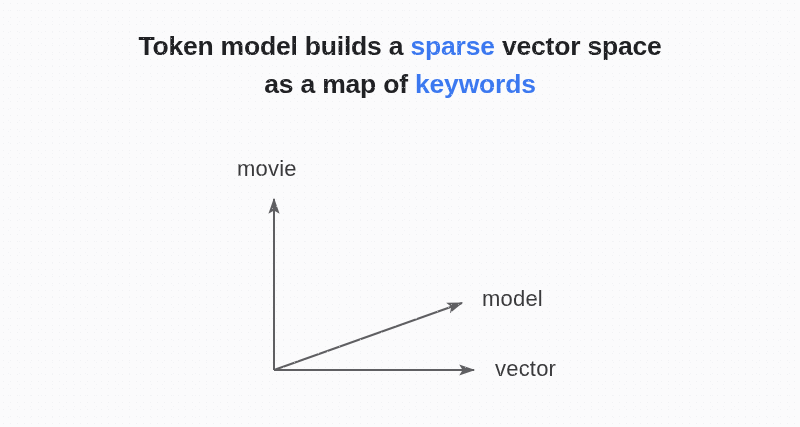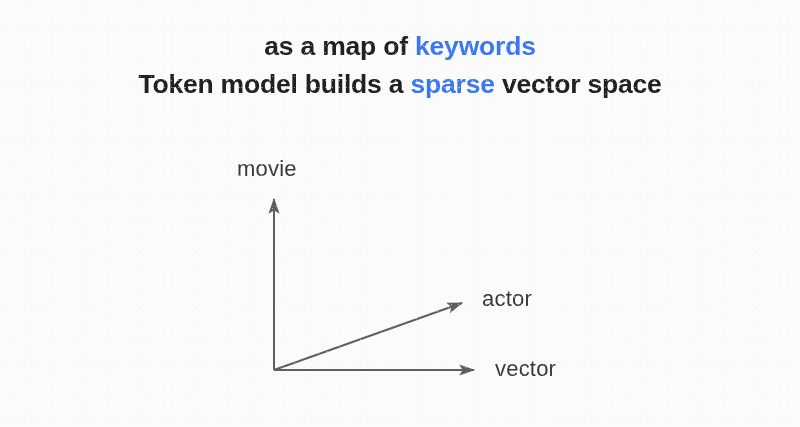--- a/index.html
+++ b/index.html
@@ -85,44 +85,44 @@
   #label-music { left: 470px; top: 286px; }
   #label-actor { left: 483px; top: 356px; }
 </style>
 </head>
 <body>
 
 <div id="slide">
 
   <div id="title-block">
     <div class="title-line">
-      <span>as a map of </span><span class="hl-blue">keywords</span>
+      <span>Token model builds a </span><span class="hl-blue">sparse</span><span> vector space</span>
     </div>
     <div class="title-line">
-      <span>Token model builds a </span><span class="hl-blue">sparse</span><span> vector space</span>
+      <span>as a map of </span><span class="hl-blue">keywords</span>
     </div>
   </div>
 
   <div id="diagram">
 
     <svg id="axes-svg" width="800" height="427" viewBox="0 0 800 427">
       <defs>
         <marker id="arrowhead" markerWidth="9" markerHeight="9" refX="7.6" refY="3.1" orient="auto" markerUnits="strokeWidth">
           <path d="M 0.2 0.3 L 8.2 3.1 L 0.2 5.9 L 1.9 3.1 Z" fill="#5f5f62"></path>
         </marker>
       </defs>
 
       <line x1="262" y1="370" x2="262" y2="199" stroke="#5f5f62" stroke-width="2" marker-end="url(#arrowhead)"></line>
 
       <line x1="262" y1="370" x2="450" y2="303" stroke="#5f5f62" stroke-width="2" marker-end="url(#arrowhead)"></line>
 
       <line x1="262" y1="370" x2="462" y2="370" stroke="#5f5f62" stroke-width="2" marker-end="url(#arrowhead)"></line>
     </svg>
 
     <div class="axis-label" id="label-movie">movie</div>
-    <div class="axis-label" id="label-music">actor</div>
+    <div class="axis-label" id="label-music">model</div>
     <div class="axis-label" id="label-actor">vector</div>
 
   </div>
 
 </div>
 
 <div id="noise-overlay"></div>
 
 </body></html>

